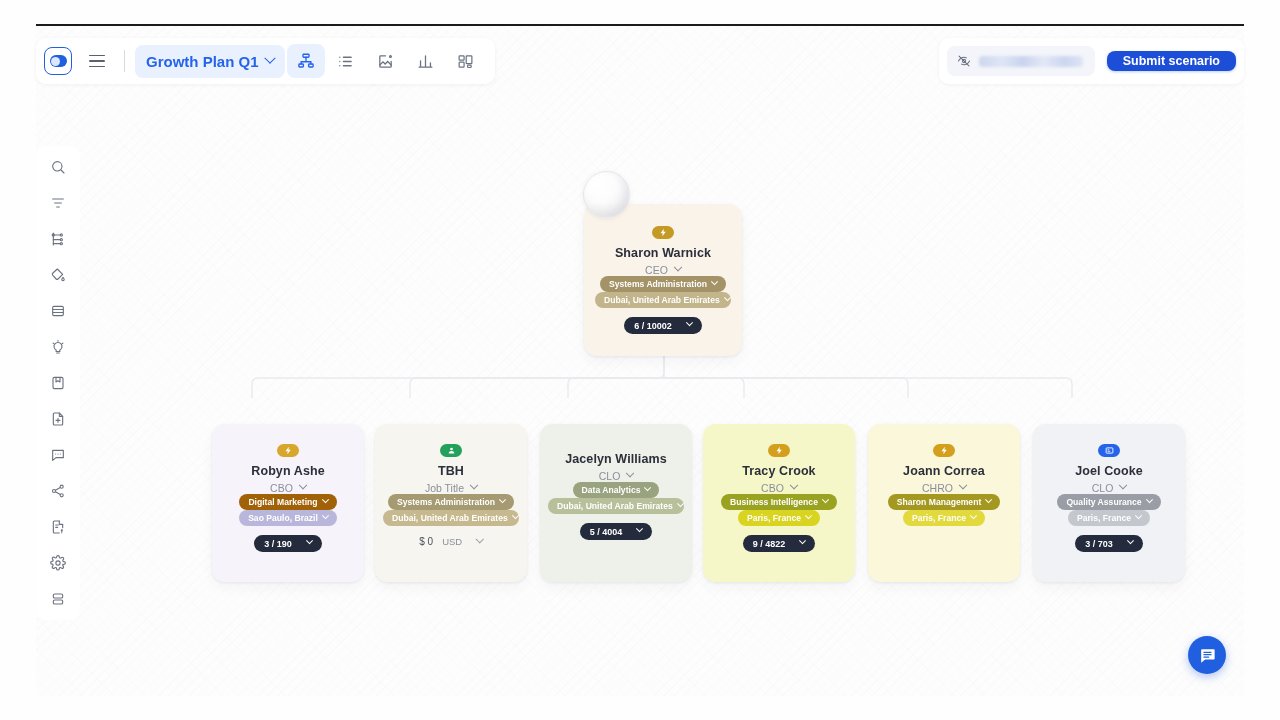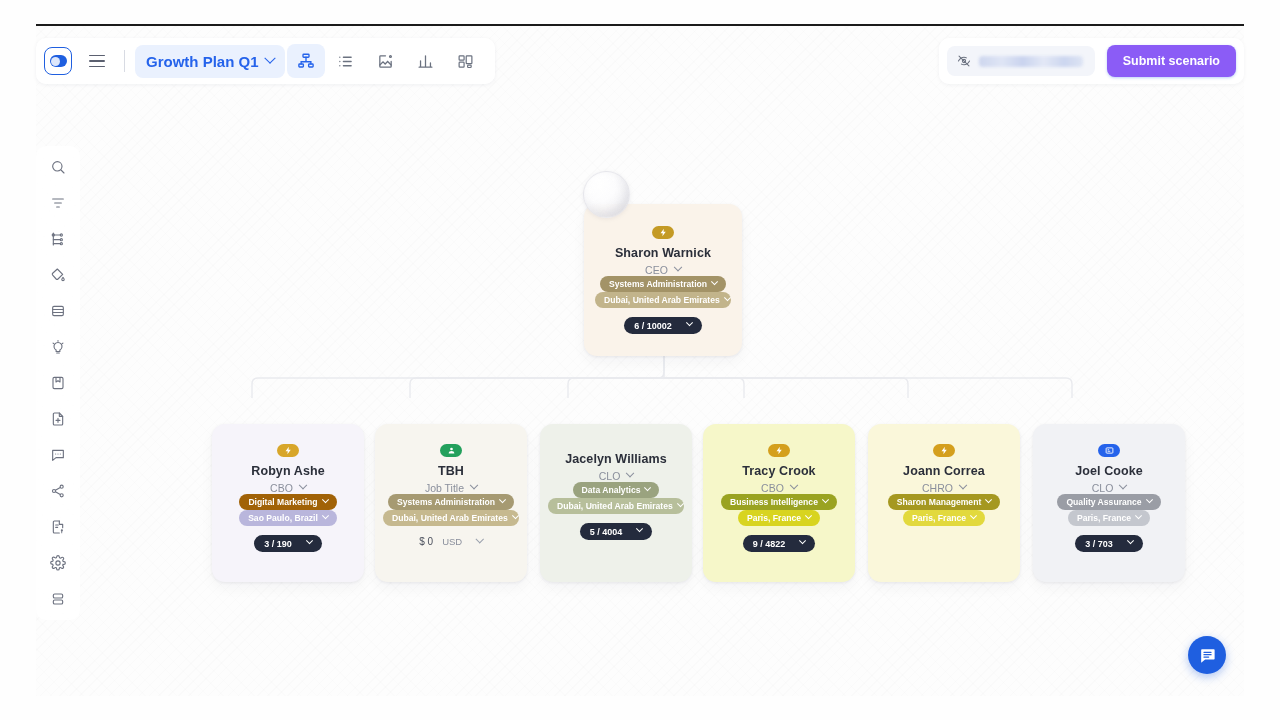--- a/index.html
+++ b/index.html
@@ -112,22 +112,22 @@
     height: 30px; padding: 0 12px 0 10px;
     background: #f3f5fa; border-radius: 8px;
   }
   .redacted-bar {
     width: 104px; height: 11px; border-radius: 4px;
     background: linear-gradient(90deg,#cdd6ee 0%,#dfe5f5 22%,#c9d3ee 42%,#e3e8f6 62%,#ccd6ef 82%,#dde4f4 100%);
     filter: blur(1.6px);
   }
   .submit-btn {
     margin-left: 12px;
-    height: 32px; padding: 0 16px;
-    background: #8b5cf6; color: #fff;
+    height: 20px; padding: 0 16px;
+    background: #1d4ed8; color: #fff;
     border-radius: 8px;
     font-size: 12.5px; font-weight: 700;
     display: flex; align-items: center;
     white-space: nowrap;
     box-shadow: 0 1px 3px rgba(31,95,224,.3);
   }
 
   
   .sidebar {
     position: absolute;

